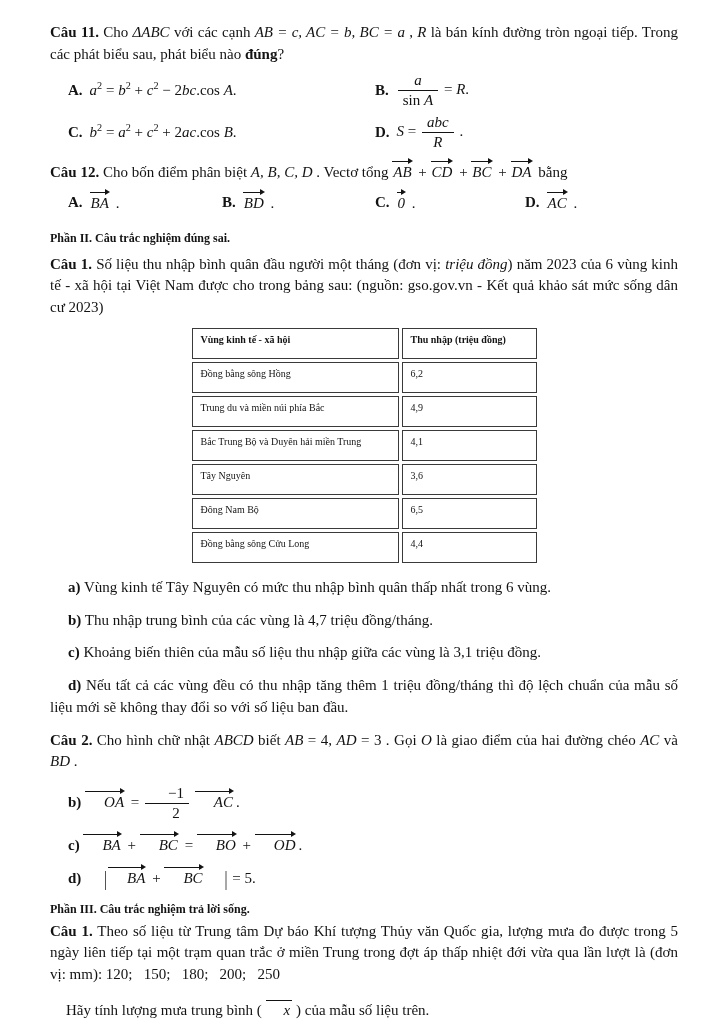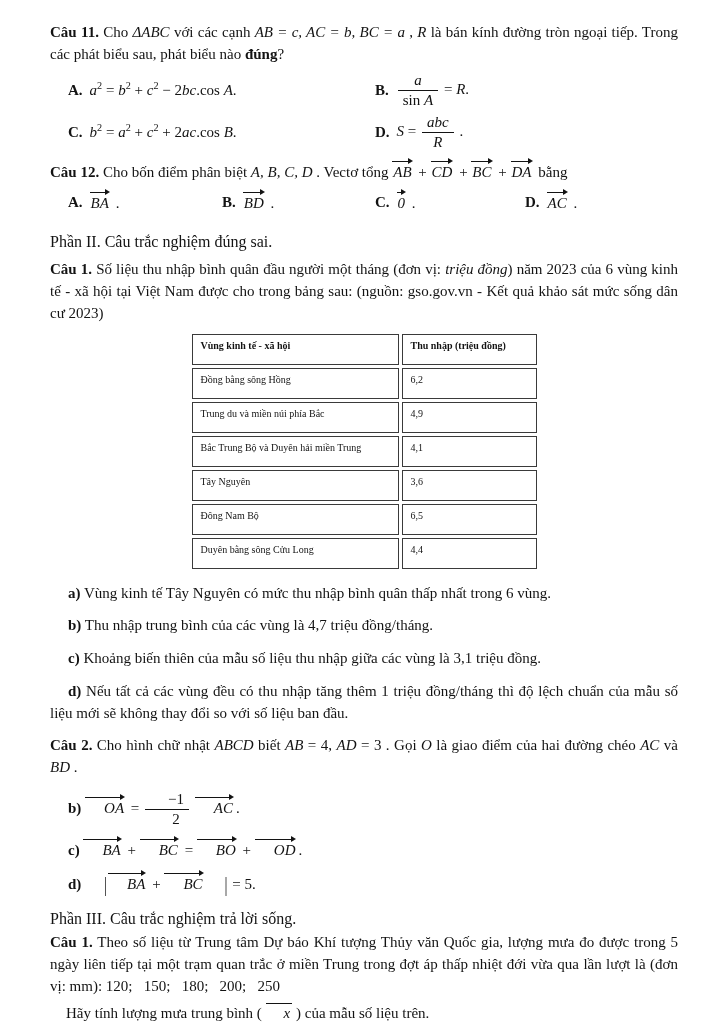--- a/index.html
+++ b/index.html
@@ -5,21 +5,21 @@
   html,body{margin:0;padding:0;background:#ffffff;}
   body{
     width:724px;height:1024px;overflow:hidden;
     color:#131313;
     font-family:"Liberation Serif", serif;
     font-size:15px;line-height:1.45;
   }
   .page{padding:22px 46px 0 50px;}
   p{margin:0;}
   .stem{text-align:justify;margin-bottom:2px;}
-  .part-heading{font-weight:normal;font-size:16px;margin:12px 0 6px 0;}
+  .part-heading{font-weight:bold;font-size:12px;margin:12px 0 6px 0;}
 
   
   .opt-grid{display:grid;margin:5px 0 8px 18px;row-gap:2px;}
   .opt-grid.two{grid-template-columns:307px 1fr;}
   .opt-grid.four{grid-template-columns:154px 153px 150px 1fr;}
   .opt{display:flex;align-items:center;gap:7px;min-height:40px;}
   .opt-grid.four .opt{min-height:30px;}
   .opt-label{font-weight:bold;}
 
   
@@ -47,21 +47,21 @@
   table.data-table td{
     border:1px solid #3a3a3a;
     padding:4px 5px 11px 8px;
     white-space:nowrap;overflow:hidden;
     vertical-align:top;
   }
   table.data-table td.c1{width:192px;}
   table.data-table td.c2{width:120px;margin-left:24px;}
   table.data-table thead td{font-weight:bold;}
 
-  .closing{margin-top:6px;text-indent:16px;}
+  .closing{margin-top:14px;text-indent:16px;}
   .footer{text-align:center;font-style:italic;margin-top:1px;}
 </style>
 </head>
 <body>
 
 <div class="page">
 
   <section>
     <p class="stem"><b>Câu 11.</b> Cho <i>ΔABC</i> với các cạnh <i>AB = c, AC = b, BC = a</i> , <i>R</i> là bán kính đường tròn ngoại tiếp. Trong các phát biểu sau, phát biểu nào <b>đúng</b>?</p>
     <div class="opt-grid two">
@@ -134,21 +134,21 @@
         </tr>
           <tr>
           <td class="c1">Tây Nguyên</td>
           <td class="c2">3,6</td>
         </tr>
           <tr>
           <td class="c1">Đông Nam Bộ</td>
           <td class="c2">6,5</td>
         </tr>
           <tr>
-          <td class="c1">Duyên bằng sông Cửu Long</td>
+          <td class="c1">Đồng bằng sông Cửu Long</td>
           <td class="c2">4,4</td>
         </tr>
         </tbody>
     </table>
 
     <p class="stmt"><b>a)</b> Vùng kinh tế Tây Nguyên có mức thu nhập bình quân thấp nhất trong 6 vùng.</p>
     <p class="stmt"><b>b)</b> Thu nhập trung bình của các vùng là 4,7 triệu đồng/tháng.</p>
     <p class="stmt"><b>c)</b> Khoảng biến thiên của mẫu số liệu thu nhập giữa các vùng là 3,1 triệu đồng.</p>
     <p class="stmt"><b>d)</b> Nếu tất cả các vùng đều có thu nhập tăng thêm 1 triệu đồng/tháng thì độ lệch chuẩn của mẫu số liệu mới sẽ không thay đổi so với số liệu ban đầu.</p>
   </section>

